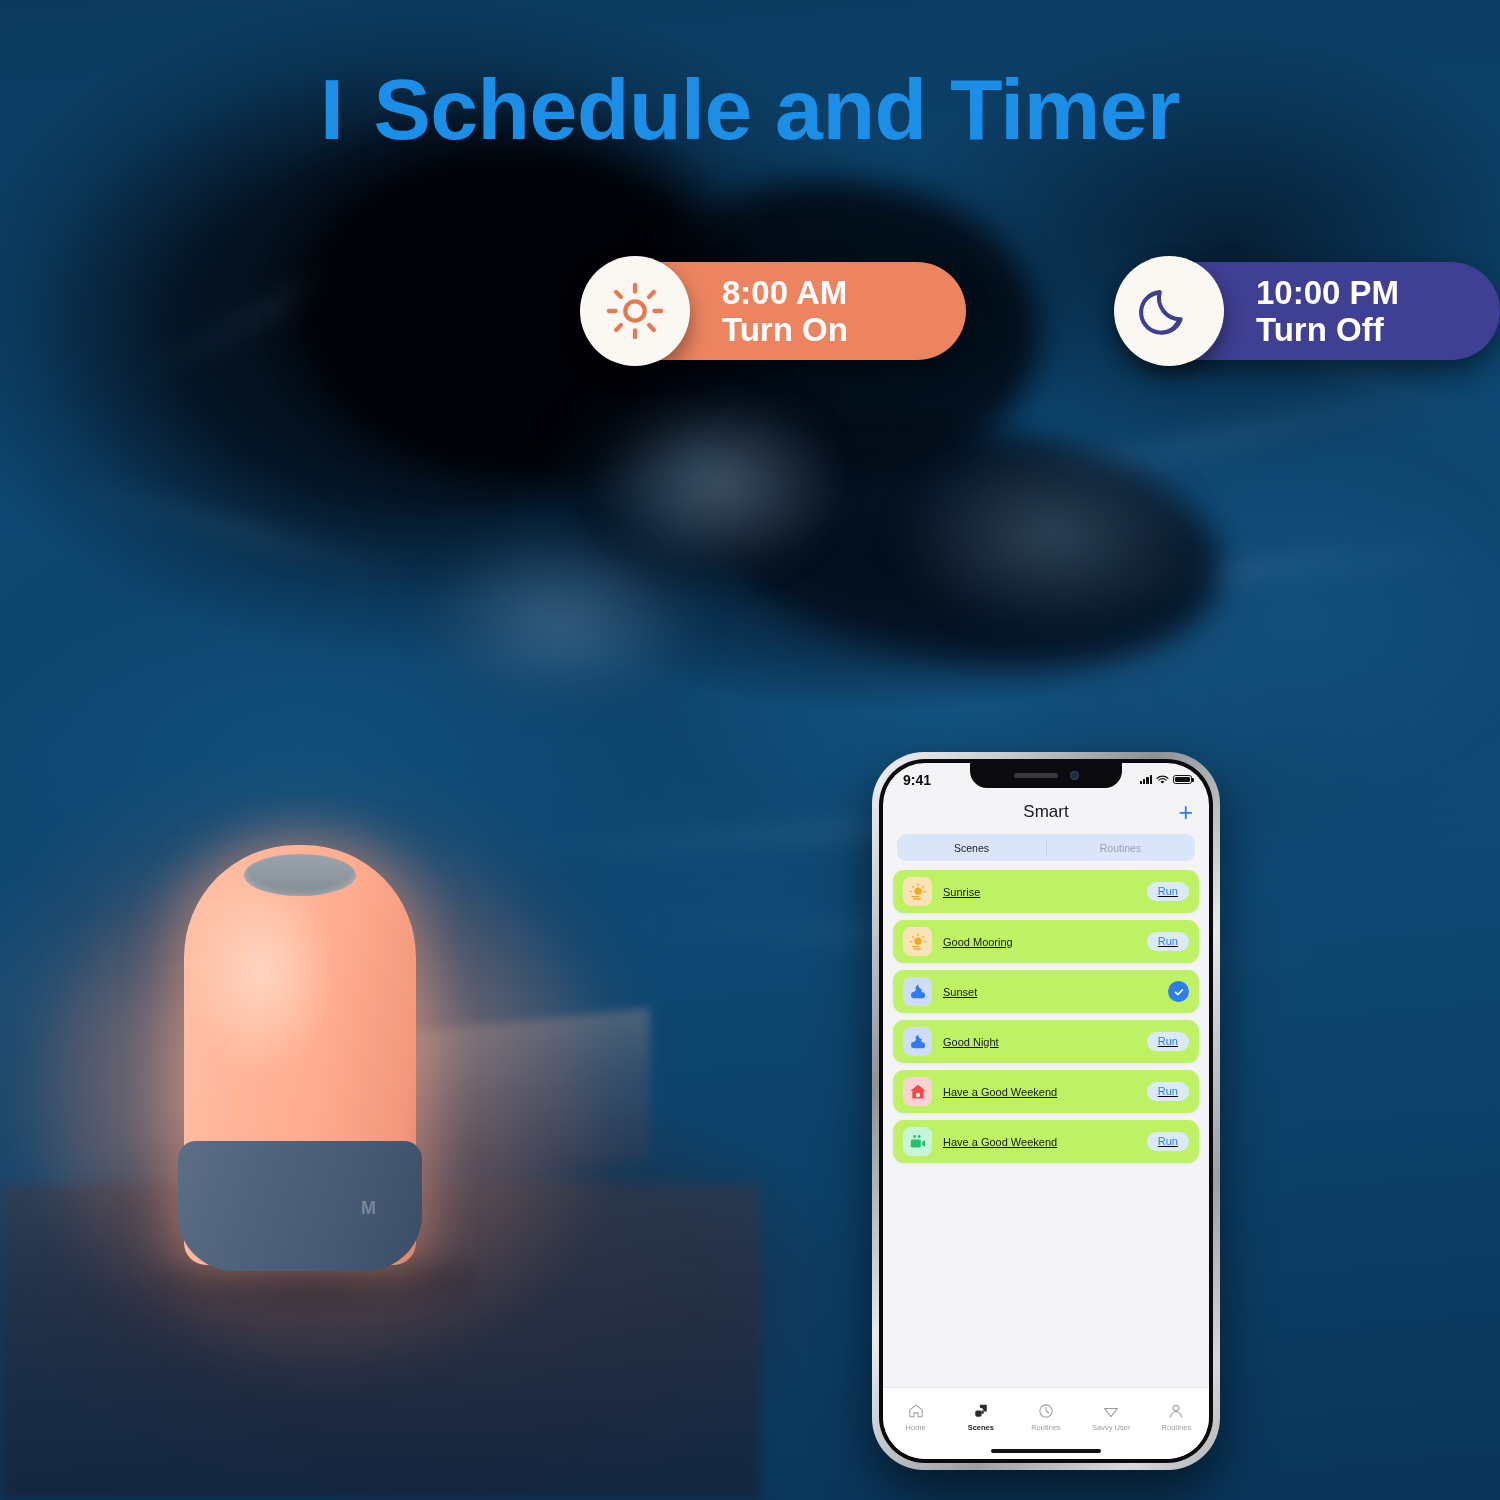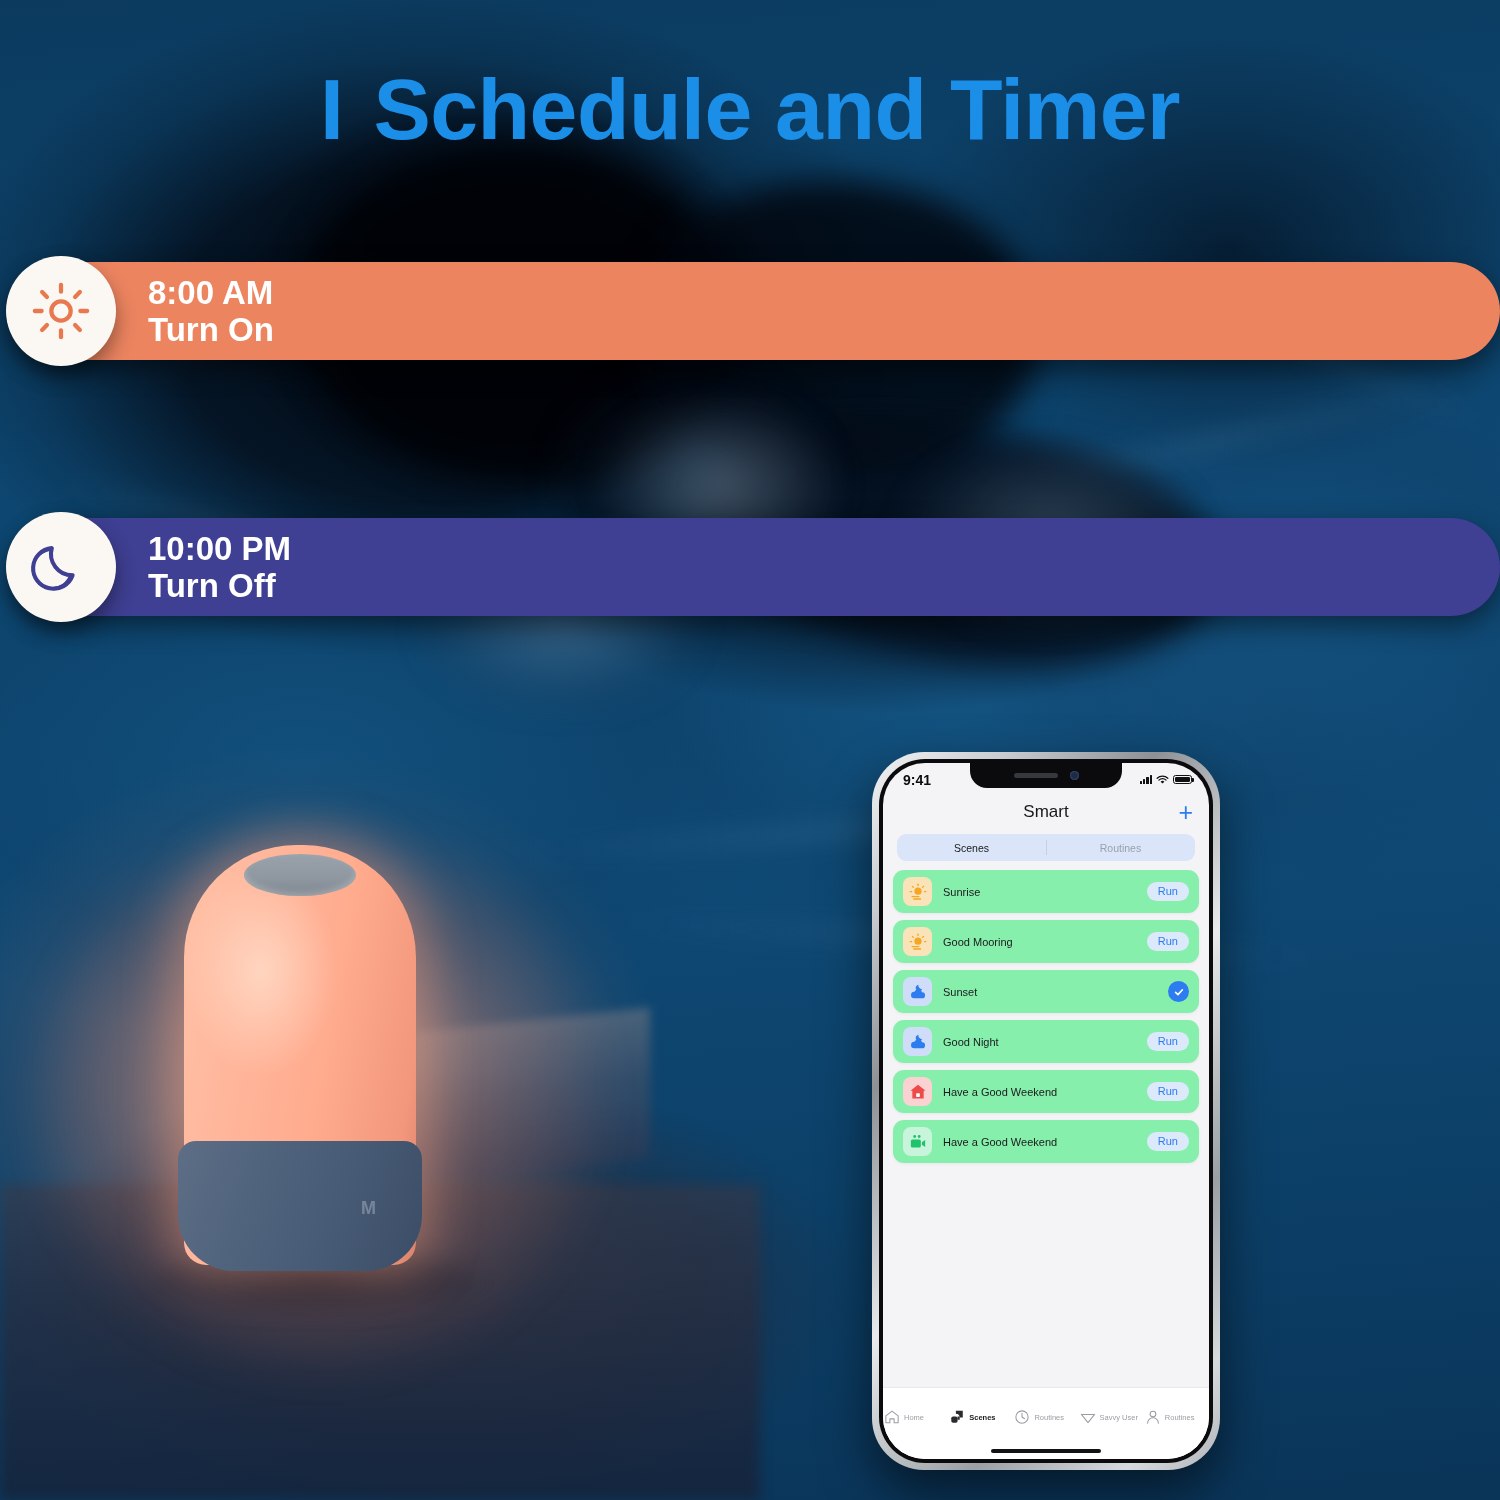--- a/index.html
+++ b/index.html
@@ -115,23 +115,22 @@
     line-height: 1;
     white-space: nowrap;
   }
   .headline .bar { margin-right: 30px; }
 
   
   .pills {
     position: absolute;
     left: 16px; right: 0; top: 262px;
     display: flex;
-    justify-content: flex-start;
+    justify-content: flex-end;
     gap: 158px;
-    flex-direction: column;
   }
   .pill {
     position: relative;
     display: flex;
     align-items: center;
     height: 98px;
     border-radius: 49px;
     padding-right: 46px;
     box-shadow: 0 10px 26px rgba(0,0,0,0.45);
     min-width: 330px;
@@ -341,28 +340,29 @@
 
   .scene-list {
     flex: 1 1 auto;
     overflow: hidden;
     padding: 0 10px;
     display: flex;
     flex-direction: column;
     gap: 7px;
   }
   .scene-row {
-    background: #86efac;
+    background: #bef264;
     border-radius: 11px;
     height: 43px;
     flex: 0 0 auto;
     display: flex;
     align-items: center;
     padding: 0 10px;
     box-shadow: 0 1px 3px rgba(20,30,60,0.06);
+    text-decoration: underline;
   }
   .scene-ico {
     width: 29px; height: 29px;
     border-radius: 8px;
     flex: 0 0 auto;
     display: flex;
     align-items: center;
     justify-content: center;
   }
   .scene-label {
@@ -395,21 +395,21 @@
     height: 52px;
     background: #ffffff;
     border-top: 1px solid #e8e9ec;
     display: flex;
     align-items: center;
     padding-top: 3px;
   }
   .tab {
     flex: 1;
     display: flex;
-    flex-direction: row;
+    flex-direction: column;
     align-items: center;
     gap: 3px;
   }
   .tab-label { font-size: 7.5px; color: #9a9da3; }
   .tab.active .tab-label { color: #1c1d1f; font-weight: 700; }
   .home-ind {
     flex: 0 0 auto;
     height: 16px;
     background: #ffffff;
     display: flex;

